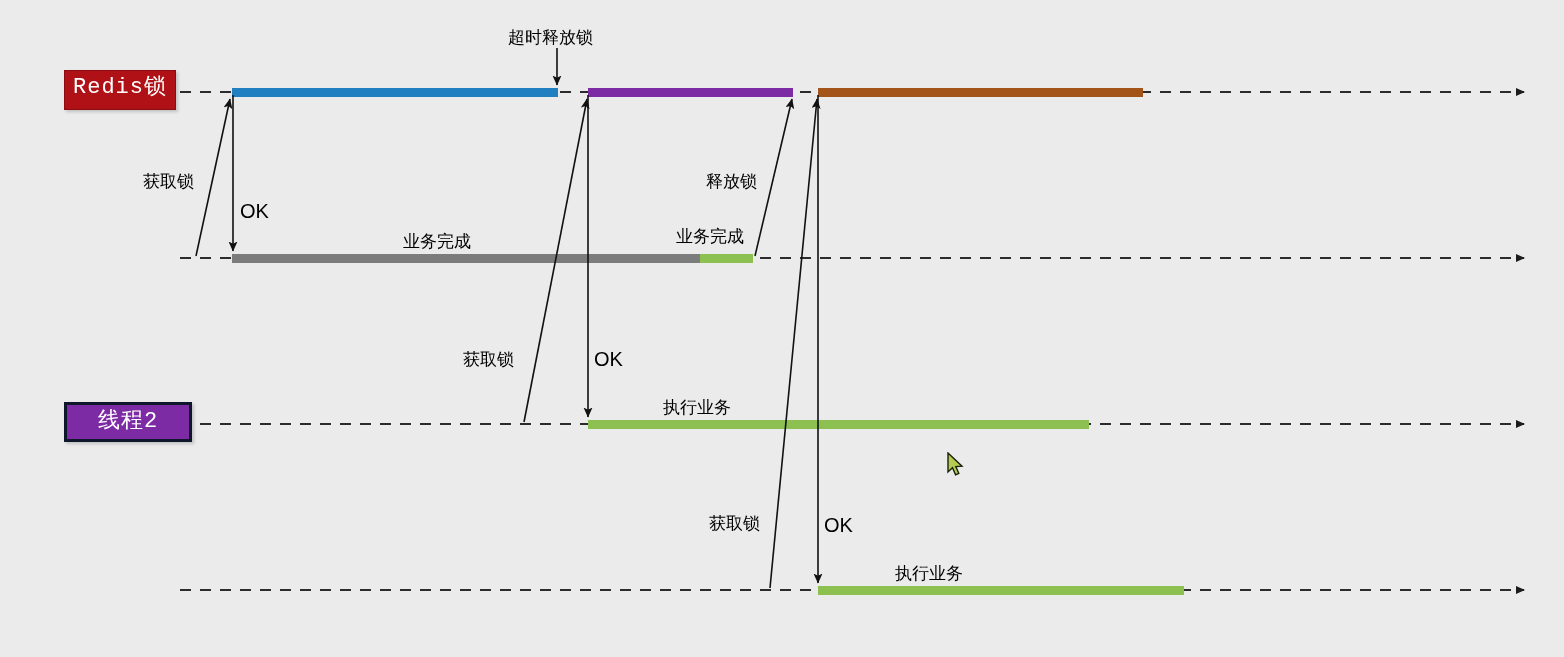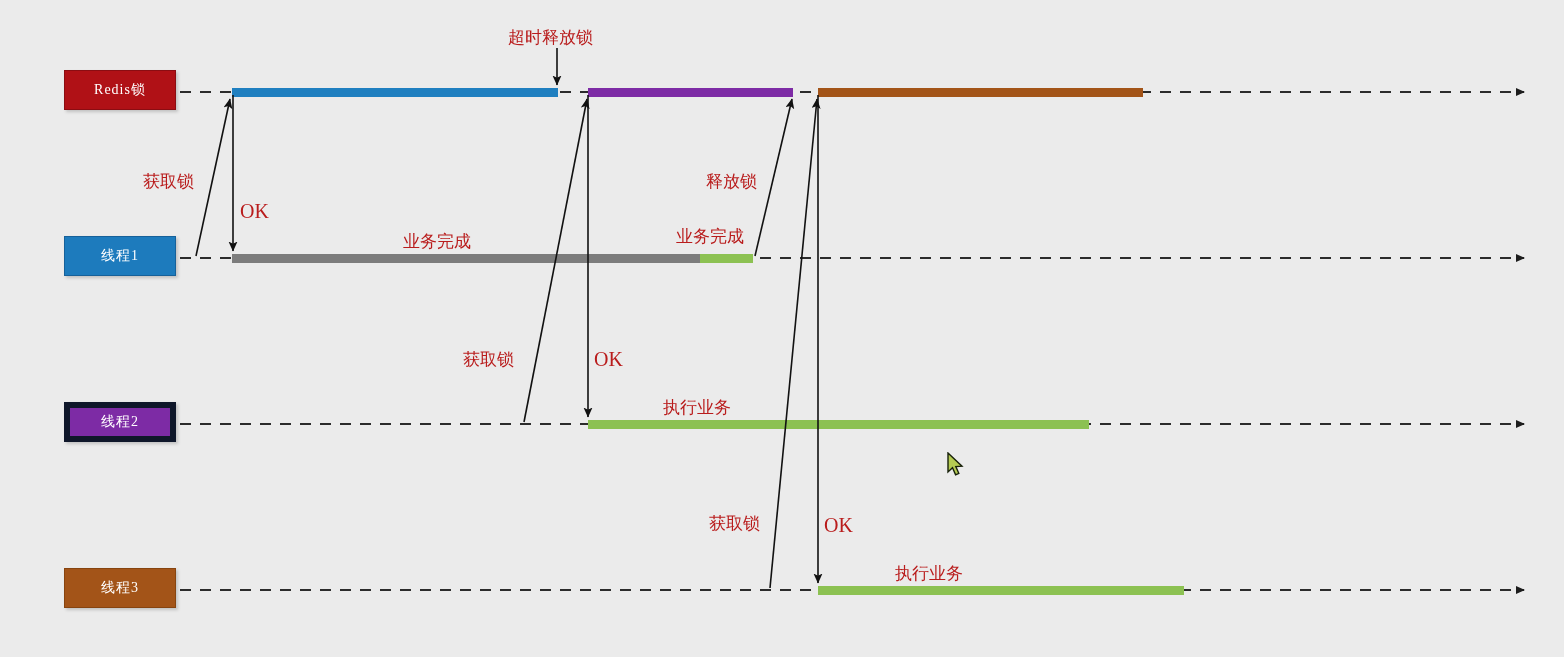--- a/index.html
+++ b/index.html
@@ -23,35 +23,34 @@
     position: absolute;
     left: 0;
     top: 0;
     width: 1564px;
     height: 657px;
     display: block;
   }
   .actor-box {
     position: absolute;
     display: flex;
-    align-items: center;
     justify-content: center;
     color: #ffffff;
-    font-size: 14px;
+    font-size: 22px;
     letter-spacing: 1px;
     box-sizing: border-box;
     box-shadow: 2px 2px 3px rgba(0,0,0,0.18);
-    font-family: Liberation Serif, serif;
+    font-family: Liberation Mono, monospace;
   }
   .lbl {
     position: absolute;
-    color: #b91c1c;
+    color: #000000;
     font-size: 17px;
     white-space: nowrap;
-    font-family: Liberation Serif, serif;
+    font-family: Liberation Sans, sans-serif;
   }
   .lbl.ok {
     font-size: 20px;
   }
   .cursor-layer {
     position: absolute;
     pointer-events: none;
   }
 </style>
 </head>
@@ -102,31 +101,25 @@
 
       <line x1="770" y1="588" x2="817" y2="99" stroke="#111111" stroke-width="1.6" marker-end="url(#arrow-msg)"></line>
       <line x1="818" y1="95" x2="818" y2="583" stroke="#111111" stroke-width="1.6" marker-end="url(#arrow-msg)"></line>
     </g>
   </svg>
 
   <div class="actor-box" style="left:64px; top:70px; width:112px; height:40px; background:#b01116; border:1px solid #8b0d12;">
     <span>Redis锁</span>
   </div>
 
-  <div class="actor-box" style="left:64px; top:236px; width:112px; height:40px; background:#1d7bbd; border:1px solid #16619a;">
-    <span>线程1</span>
-  </div>
 
-  <div class="actor-box" style="left:64px; top:402px; width:112px; height:40px; background:#7d2ba5; border:6px solid #0f172a;">
+  <div class="actor-box" style="left:64px; top:402px; width:128px; height:40px; background:#7d2ba5; border:3px solid #0f172a;">
     <span>线程2</span>
   </div>
 
-  <div class="actor-box" style="left:64px; top:568px; width:112px; height:40px; background:#a35418; border:1px solid #87440f;">
-    <span>线程3</span>
-  </div>
 
   <div class="lbl" style="left:143px; top:170px;">获取锁</div>
   <div class="lbl ok" style="left:240px; top:200px;">OK</div>
   <div class="lbl" style="left:508px; top:26px;">超时释放锁</div>
   <div class="lbl" style="left:463px; top:348px;">获取锁</div>
   <div class="lbl ok" style="left:594px; top:348px;">OK</div>
   <div class="lbl" style="left:706px; top:170px;text-align:right;">释放锁</div>
   <div class="lbl" style="left:709px; top:512px;">获取锁</div>
   <div class="lbl ok" style="left:824px; top:514px;">OK</div>
 

